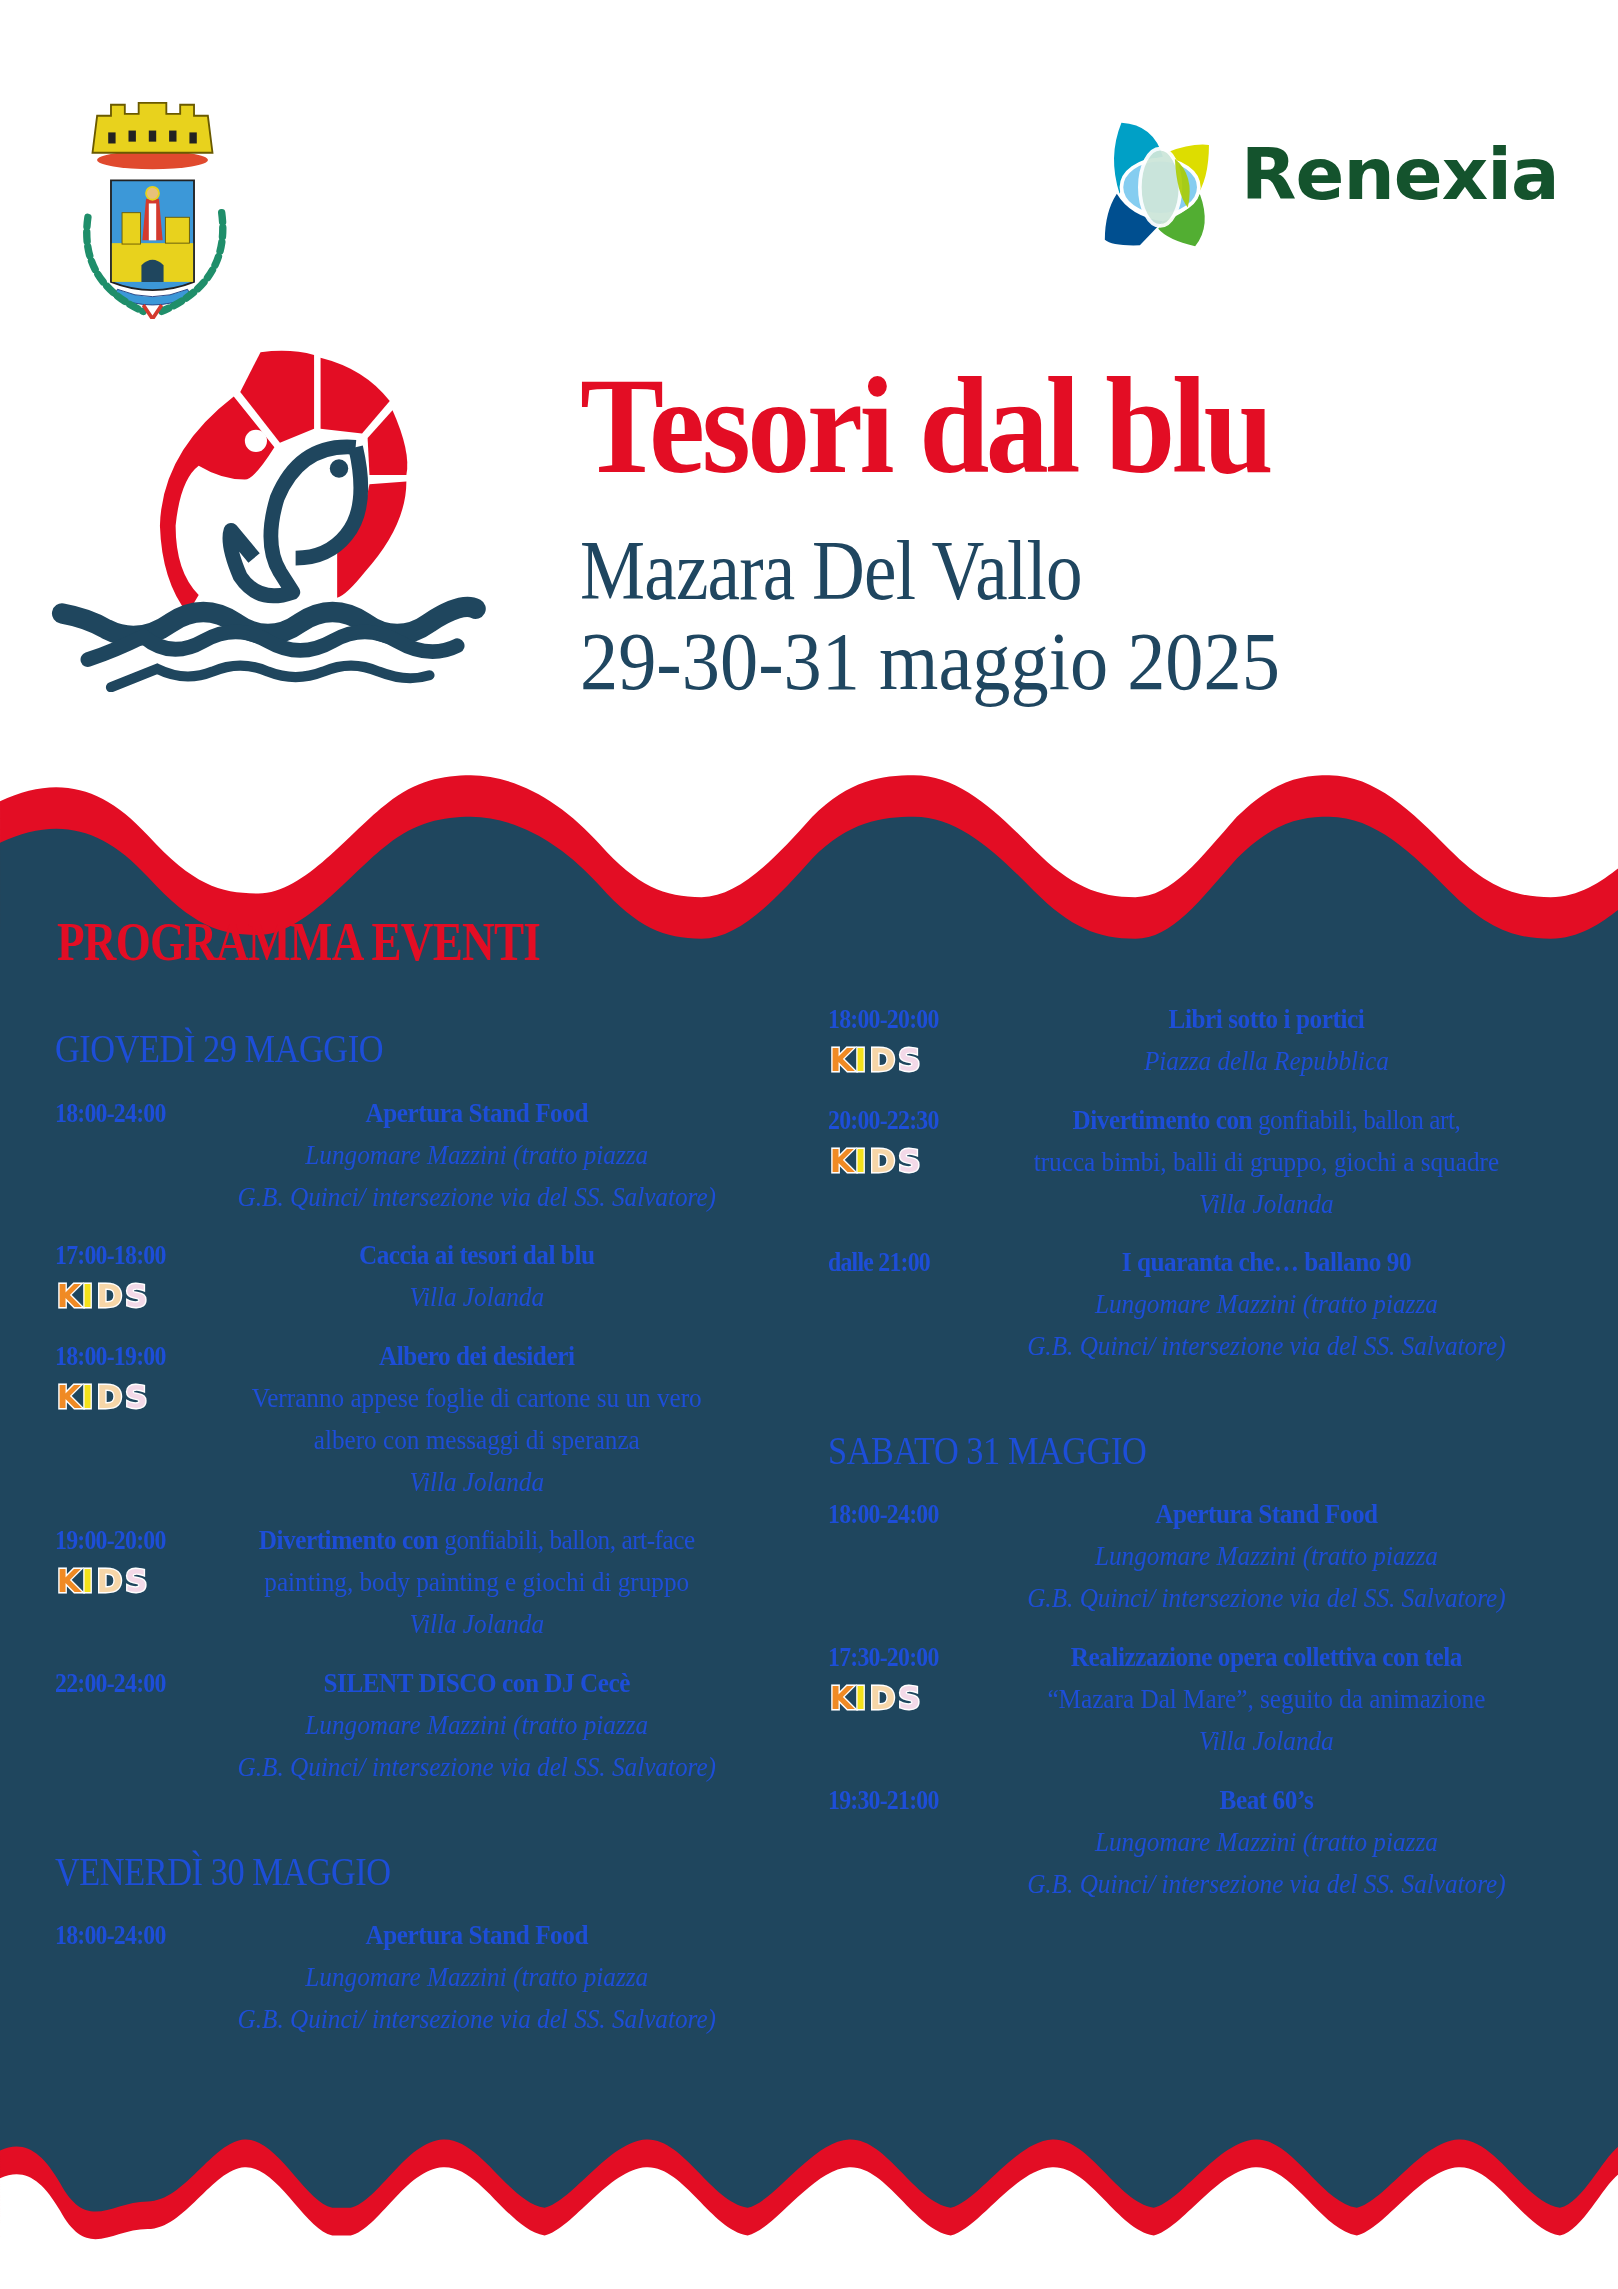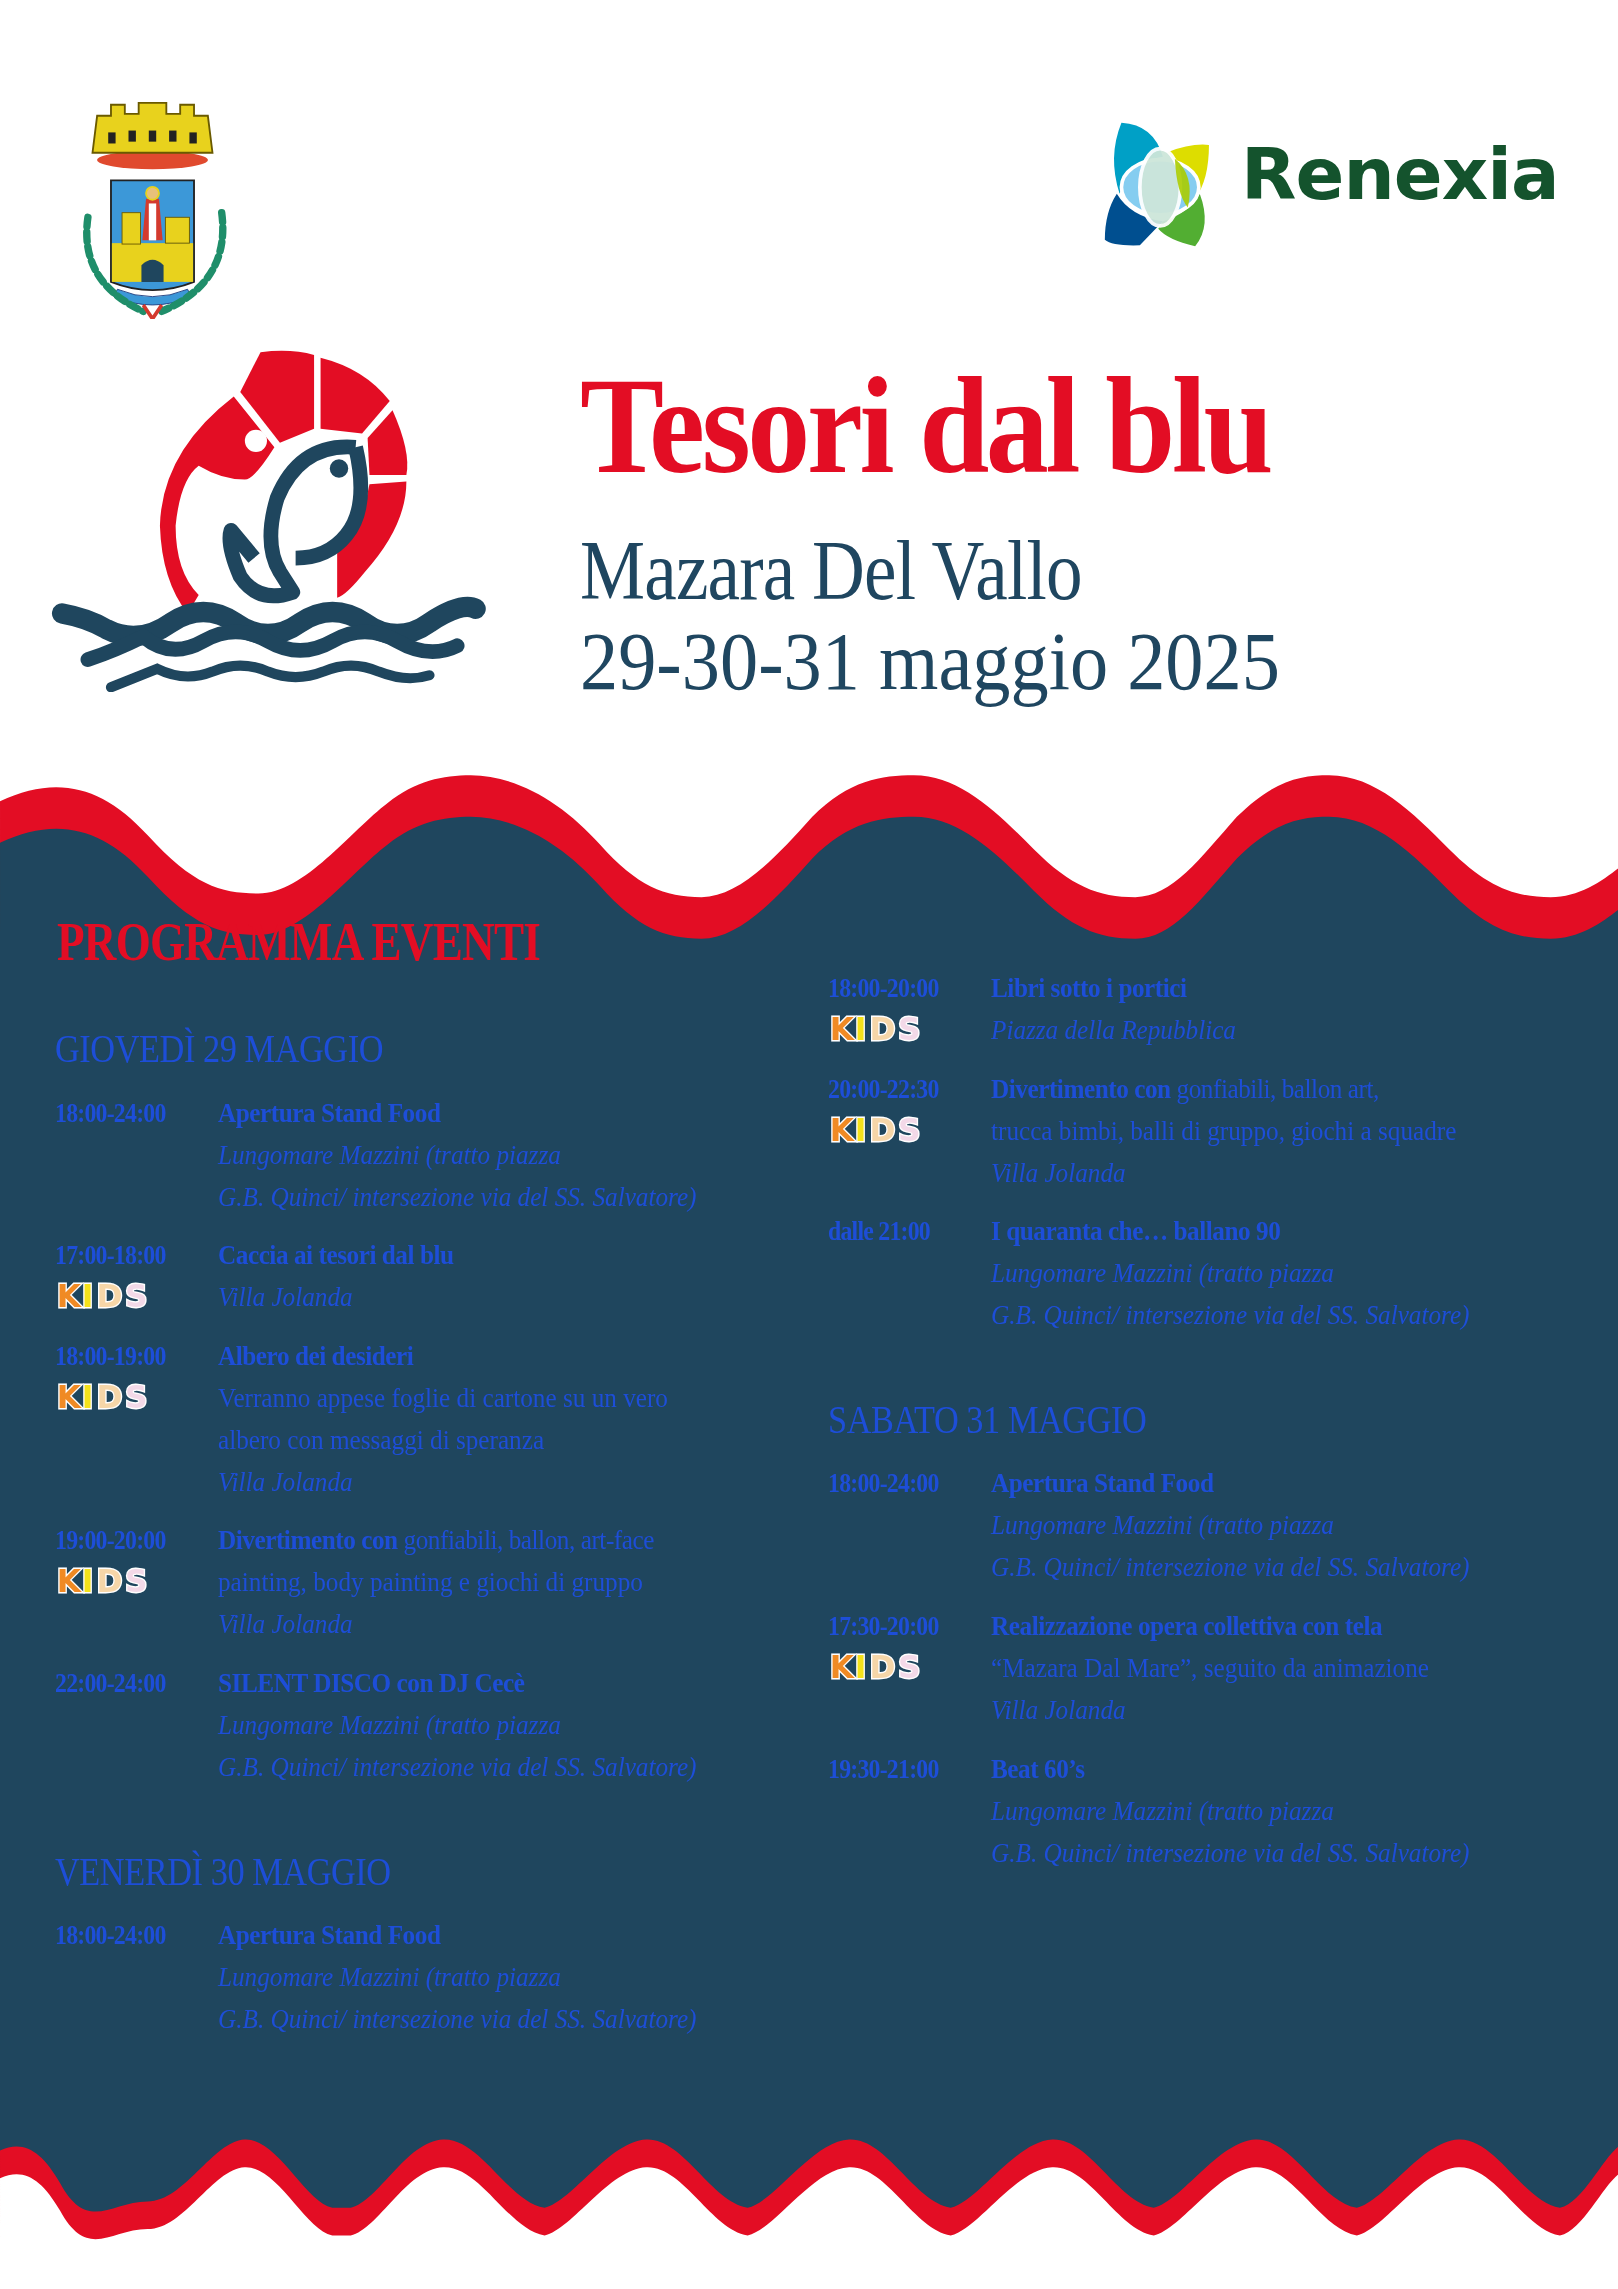--- a/index.html
+++ b/index.html
@@ -5,25 +5,25 @@
   html, body { margin: 0; padding: 0; background: #ffffff; }
   body { width: 1619px; height: 2290px; position: relative; overflow: hidden; font-family: "Liberation Serif", "DejaVu Serif", serif; }
   .abs { position: absolute; }
   #bg-waves { position: absolute; left: 0; top: 0; width: 1619px; height: 2290px; }
   .title-main { left: 580px; top: 358px; font-size: 137px; line-height: 1; color: #e30d24; font-weight: bold; letter-spacing: -3.7px; transform: scaleX(0.92); transform-origin: left top; white-space: nowrap; }
   .title-city { left: 580px; top: 528px; font-size: 85px; line-height: 1; color: #1f4660; transform: scaleX(0.86); transform-origin: left top; white-space: nowrap; letter-spacing: -0.9px; }
   .title-dates { left: 580px; top: 620px; font-size: 83px; line-height: 1; color: #1f4660; transform: scaleX(0.92); transform-origin: left top; white-space: nowrap; }
   .prog-heading { left: 57px; top: 914px; font-size: 55px; line-height: 1; color: #e30d24; font-weight: bold; transform: scaleX(0.82); transform-origin: left top; white-space: nowrap; letter-spacing: -0.9px; }
   .col { position: absolute; color: #1d4ed8; }
   .col-left { left: 55px; top: 1023px; width: 738px; }
-  .col-right { left: 828px; top: 967px; width: 775px; }
+  .col-right { left: 828px; top: 998px; width: 775px; }
   .day-head { font-size: 39px; line-height: 52px; height: 52px; transform: scaleX(0.88); transform-origin: left top; white-space: nowrap; letter-spacing: -0.5px; margin-bottom: 16.6px; }
   .event { position: relative; margin-bottom: 16.6px; }
   .event .time { position: absolute; left: 0; top: 0; font-size: 28px; font-weight: bold; line-height: 42px; transform: scaleX(0.85); transform-origin: left top; white-space: nowrap; letter-spacing: -0.9px; }
-  .event .body { margin-left: 163px; font-size: 28px; line-height: 42px; }
+  .event .body { margin-left: 163px; font-size: 28px; line-height: 42px; text-align: center; }
   .col-right .event .body { margin-left: 163px; }
   .event .ttl { font-weight: bold; display: block; transform: scaleX(0.9); transform-origin: left top; white-space: nowrap; letter-spacing: -0.5px; }
   .event .ttl .rest { font-weight: normal; }
   .event .line { display: block; white-space: nowrap; transform: scaleX(0.9); transform-origin: left top; }
   .event .loc { font-style: italic; }
   .kids { position: absolute; left: 0; top: 43px; width: 103px; height: 37px; }
   .spacer-day { height: 41px; }
   .logo-rx-text { left: 1241px; top: 138px; font-family: "DejaVu Sans", "Liberation Sans", sans-serif; font-weight: bold; font-size: 72px; color: #14532d; line-height: 1; letter-spacing: -0.9px; white-space: nowrap; }
 </style>
 </head>

